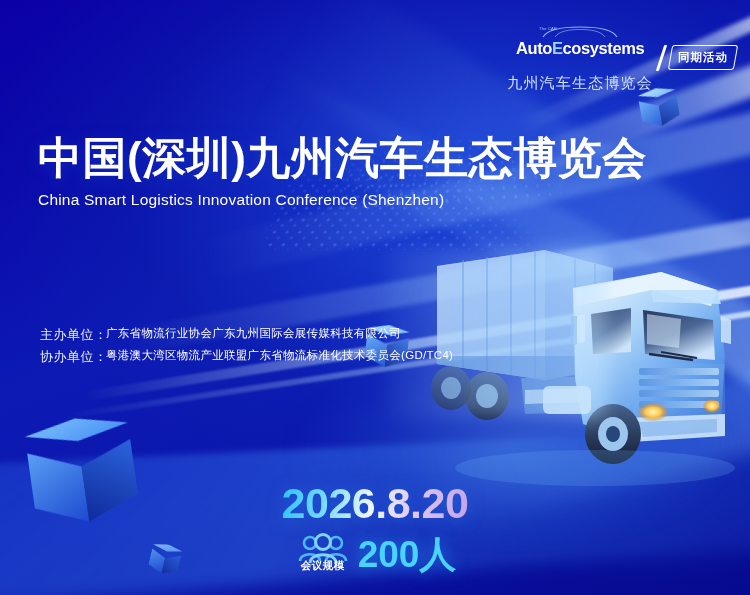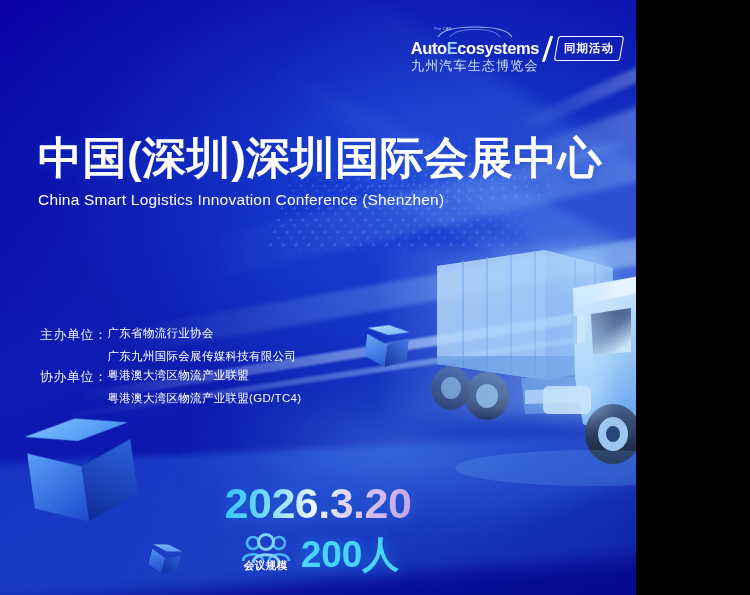--- a/index.html
+++ b/index.html
@@ -1,17 +1,17 @@
 <!DOCTYPE html>
 <html><head>
 <meta charset="utf-8">
 <style>
   html,body{margin:0;padding:0;background:#000;}
   #banner{
-    position:relative;width:636px;height:595px;overflow:hidden;
+    position:relative;width:750px;height:595px;overflow:hidden;
     font-family:"Liberation Sans","DejaVu Sans",sans-serif;
     background:
       radial-gradient(ellipse 620px 420px at 62% 30%, rgba(28,72,220,.85) 0%, rgba(12,36,175,.35) 55%, rgba(0,0,0,0) 78%),
       radial-gradient(ellipse 520px 380px at 88% 52%, rgba(40,100,235,.60) 0%, rgba(10,30,160,0) 72%),
       linear-gradient(160deg,#0b00a6 0%, #0a0aaa 22%, #0d1ab4 45%, #0b17ad 65%, #080f9c 85%, #060a8e 100%);
   }
 
   
   .dotglobe{
     position:absolute;left:300px;top:20px;width:420px;height:230px;
@@ -122,21 +122,21 @@
     filter:blur(9px);border-radius:12px;
   }
 
   
   #partner{position:absolute;right:14px;top:26px;display:flex;align-items:center;gap:7px;}
   .plogo{display:flex;flex-direction:column;align-items:center;line-height:1;}
   .pcar{width:86px;height:13px;position:relative;margin-bottom:1px;}
   .ptiny{position:absolute;left:2px;top:1px;font-size:4px;color:#b9cdf2;letter-spacing:.2px;}
   .pmain{font-size:16.5px;font-weight:bold;color:#fff;letter-spacing:-.4px;white-space:nowrap;}
   .pmain .dim{color:#9fd2ff;}
-  .pcn{font-size:13px;color:#cfe0fb;letter-spacing:1.2px;margin-top:2px;white-space:nowrap;}
+  .pcn{font-size:15px;color:#cfe0fb;letter-spacing:1.2px;margin-top:18px;white-space:nowrap;}
   .pbadge{
     border:1.4px solid #ffffff;border-radius:3px;padding:4px 7px;
     font-size:11.5px;color:#fff;font-weight:bold;letter-spacing:1px;white-space:nowrap;
     transform:skewX(-10deg);
   }
   .pbadge span{display:inline-block;transform:skewX(10deg);}
   .pslash{width:3px;height:26px;background:#fff;transform:skewX(-18deg);border-radius:1px;}
 
   
   #copy{position:absolute;left:38px;top:126px;width:660px;}
@@ -152,21 +152,21 @@
     line-height:1.08;white-space:nowrap;
     text-shadow:0 2px 14px rgba(20,60,200,.55);
   }
   #entitle{
     margin-top:9px;font-size:15.5px;color:#ffffff;letter-spacing:.2px;font-weight:500;
   }
 
   #orgblock{position:absolute;left:40px;top:326px;width:330px;}
   .orgrow{display:flex;margin-bottom:4px;}
   .orglabel{font-size:13px;color:#e8f1ff;white-space:nowrap;min-width:66px;letter-spacing:.5px;}
-  .orgvals{display:flex;flex-direction:column;gap:8px;}
+  .orgvals{display:flex;flex-direction:row;gap:0;}
   .orgval{font-size:11.5px;color:#ffffff;letter-spacing:.3px;white-space:nowrap;}
   .orgrow+.orgrow{}
 
   
   #dateline{
     position:absolute;left:0;right:0;top:482px;display:flex;justify-content:center;
     align-items:baseline;gap:8px;
   }
   #datetxt{
     font-size:43px;font-weight:bold;letter-spacing:-.5px;line-height:1;
@@ -341,43 +341,43 @@
       <div class="pmain">
         <span>Auto</span><span class="dim">E</span><span>cosystems</span>
       </div>
       <div class="pcn">九州汽车生态博览会</div>
     </div>
     <div class="pslash"></div>
     <div class="pbadge"><span>同期活动</span></div>
   </div>
 
   <div id="copy">
-    <div id="cntitle">中国(深圳)深圳国际会展中心</div>
+    <div id="cntitle">中国(深圳)九州汽车生态博览会</div>
     <div id="entitle">China Smart Logistics Innovation Conference (Shenzhen)</div>
   </div>
 
   <div id="orgblock">
     <div class="orgrow">
       <div class="orglabel">主办单位：</div>
       <div class="orgvals">
         <div class="orgval">广东省物流行业协会</div>
         <div class="orgval">广东九州国际会展传媒科技有限公司</div>
       </div>
     </div>
     <div class="orgrow">
       <div class="orglabel">协办单位：</div>
       <div class="orgvals">
         <div class="orgval">粤港澳大湾区物流产业联盟</div>
-        <div class="orgval">粤港澳大湾区物流产业联盟(GD/TC4)</div>
+        <div class="orgval">广东省物流标准化技术委员会(GD/TC4)</div>
       </div>
     </div>
   </div>
 
   <div id="dateline">
-    <div id="datetxt">2026.3.20</div>
+    <div id="datetxt">2026.8.20</div>
   </div>
 
   <div id="scale">
     <div id="peopleicon">
       <svg width="58" height="36" viewBox="0 0 58 36">
         <g fill="none" stroke="#49b8ff" stroke-width="2.6">
           <circle cx="16" cy="11" r="6"></circle>
           <path d="M6 29 C6 20, 26 20, 26 29"></path>
           <circle cx="42" cy="11" r="6"></circle>
           <path d="M32 29 C32 20, 52 20, 52 29"></path>

